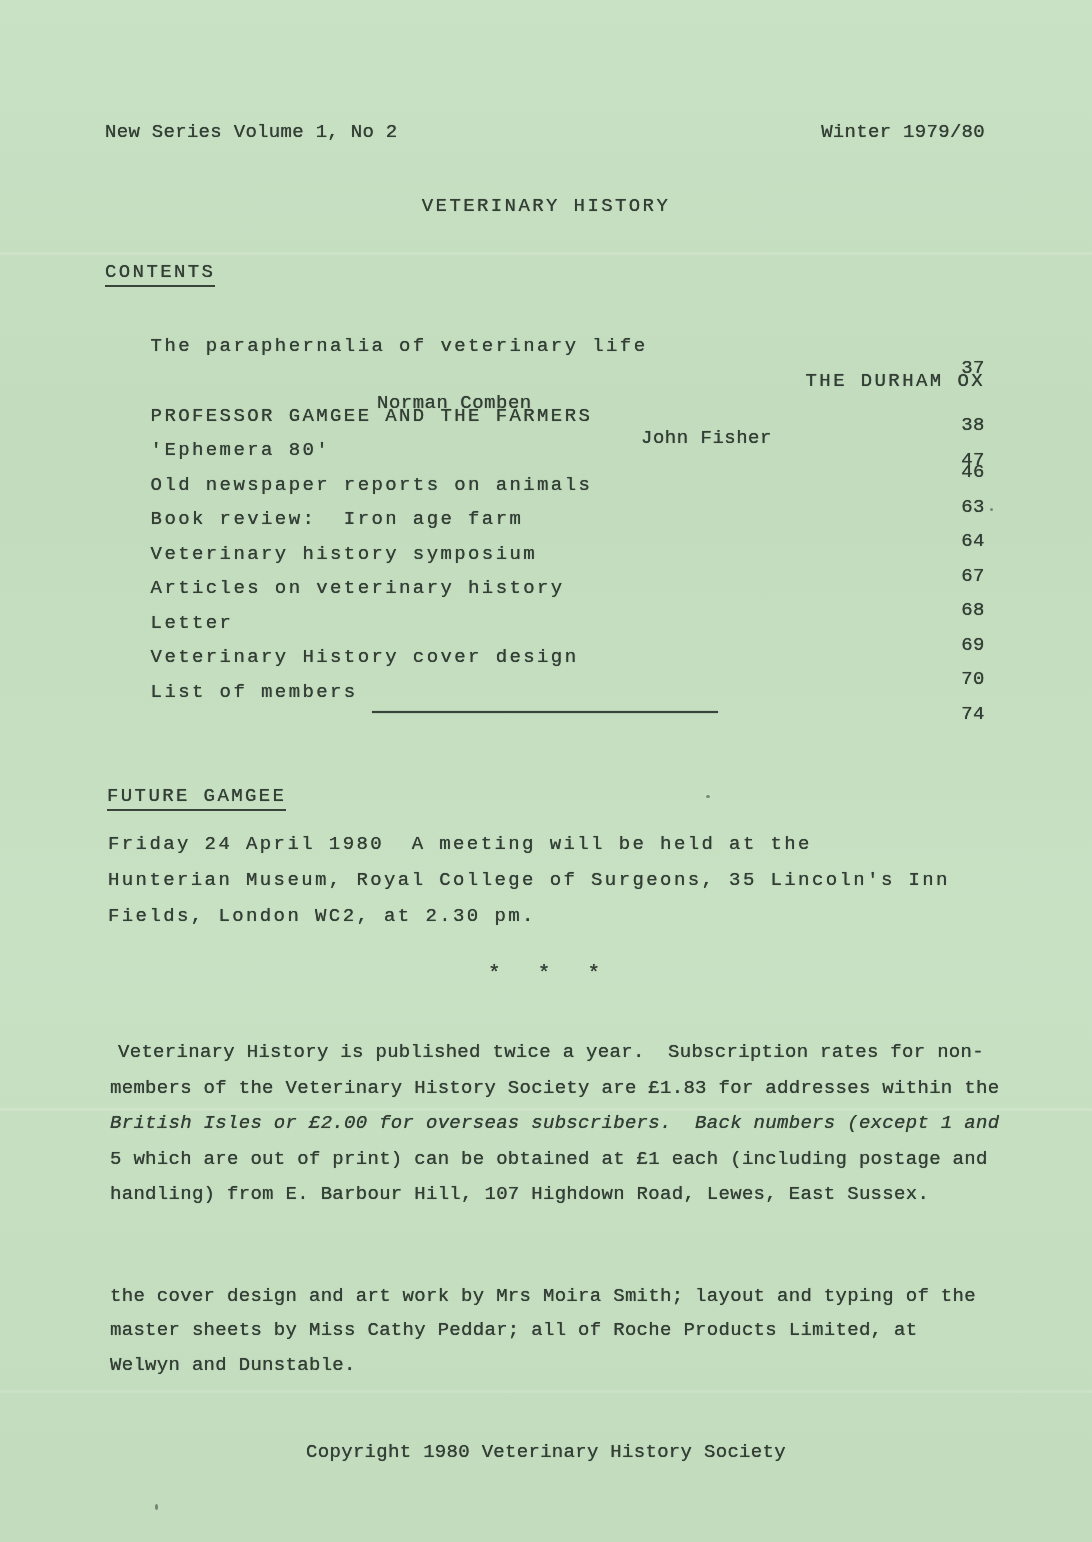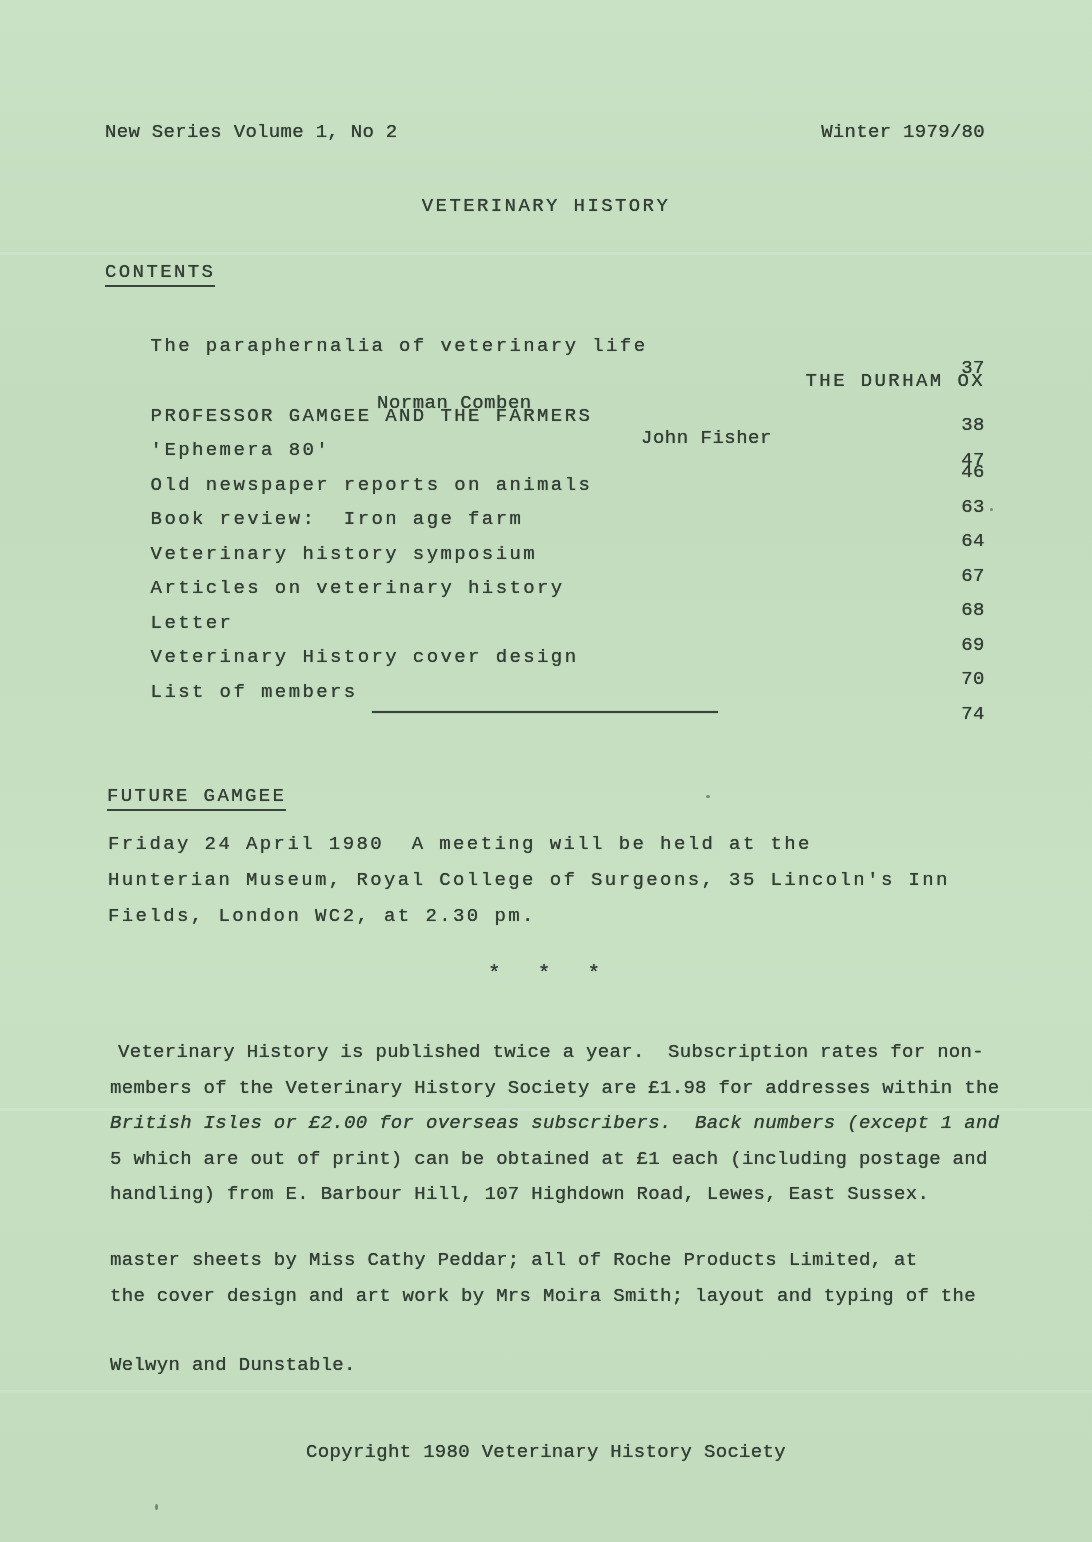--- a/index.html
+++ b/index.html
@@ -101,27 +101,27 @@
 
   <div class="line wide" style="top:784px;left:107px;"><span class="ul">FUTURE GAMGEE</span></div>
 
   <div class="line wide" style="top:832px;left:108px;"><span class="it">Friday 24 April 1980</span><span>  A meeting will be held at the</span></div>
   <div class="line wide" style="top:868px;left:108px;">Hunterian Museum, Royal College of Surgeons, 35 Lincoln's Inn</div>
   <div class="line wide" style="top:904px;left:108px;">Fields, London WC2, at 2.30 pm.</div>
 
   <div class="line centered" style="top:962px;font-size:21px;letter-spacing:4px;">*  *  *</div>
 
   <div class="line narrow" style="top:1040px;left:110px;margin-left:8px;"><span class="it">Veterinary History</span><span> is published twice a year.  Subscription rates for non-</span></div>
-  <div class="line narrow" style="top:1076px;left:110px;">members of the Veterinary History Society are £1.98 for addresses within the</div>
+  <div class="line narrow" style="top:1076px;left:110px;">members of the Veterinary History Society are £1.83 for addresses within the</div>
   <div class="line narrow" style="top:1111px;left:110px;font-style:italic;">British Isles or £2.00 for overseas subscribers.  Back numbers (except 1 and</div>
   <div class="line narrow" style="top:1147px;left:110px;">5 which are out of print) can be obtained at £1 each (including postage and</div>
   <div class="line narrow" style="top:1182px;left:110px;">handling) from E. Barbour Hill, 107 Highdown Road, Lewes, East Sussex.</div>
 
   <div class="line narrow" style="top:1284px;left:110px;">the cover design and art work by Mrs Moira Smith; layout and typing of the</div>
-  <div class="line narrow" style="top:1248px;left:110px;">master sheets by Miss Cathy Peddar; all of Roche Products Limited, at</div>
+  <div class="line narrow" style="top:1318px;left:110px;">master sheets by Miss Cathy Peddar; all of Roche Products Limited, at</div>
   <div class="line narrow" style="top:1353px;left:110px;">Welwyn and Dunstable.</div>
 
   <div class="line narrow centered" style="top:1440px;">Copyright 1980 Veterinary History Society</div>
 
   <div class="speck" style="top:508px;left:990px;width:3px;height:3px;"></div>
   <div class="speck" style="top:795px;left:706px;width:4px;height:3px;"></div>
   <div class="speck" style="top:1504px;left:155px;width:3px;height:6px;"></div>
 
 </div>
 

